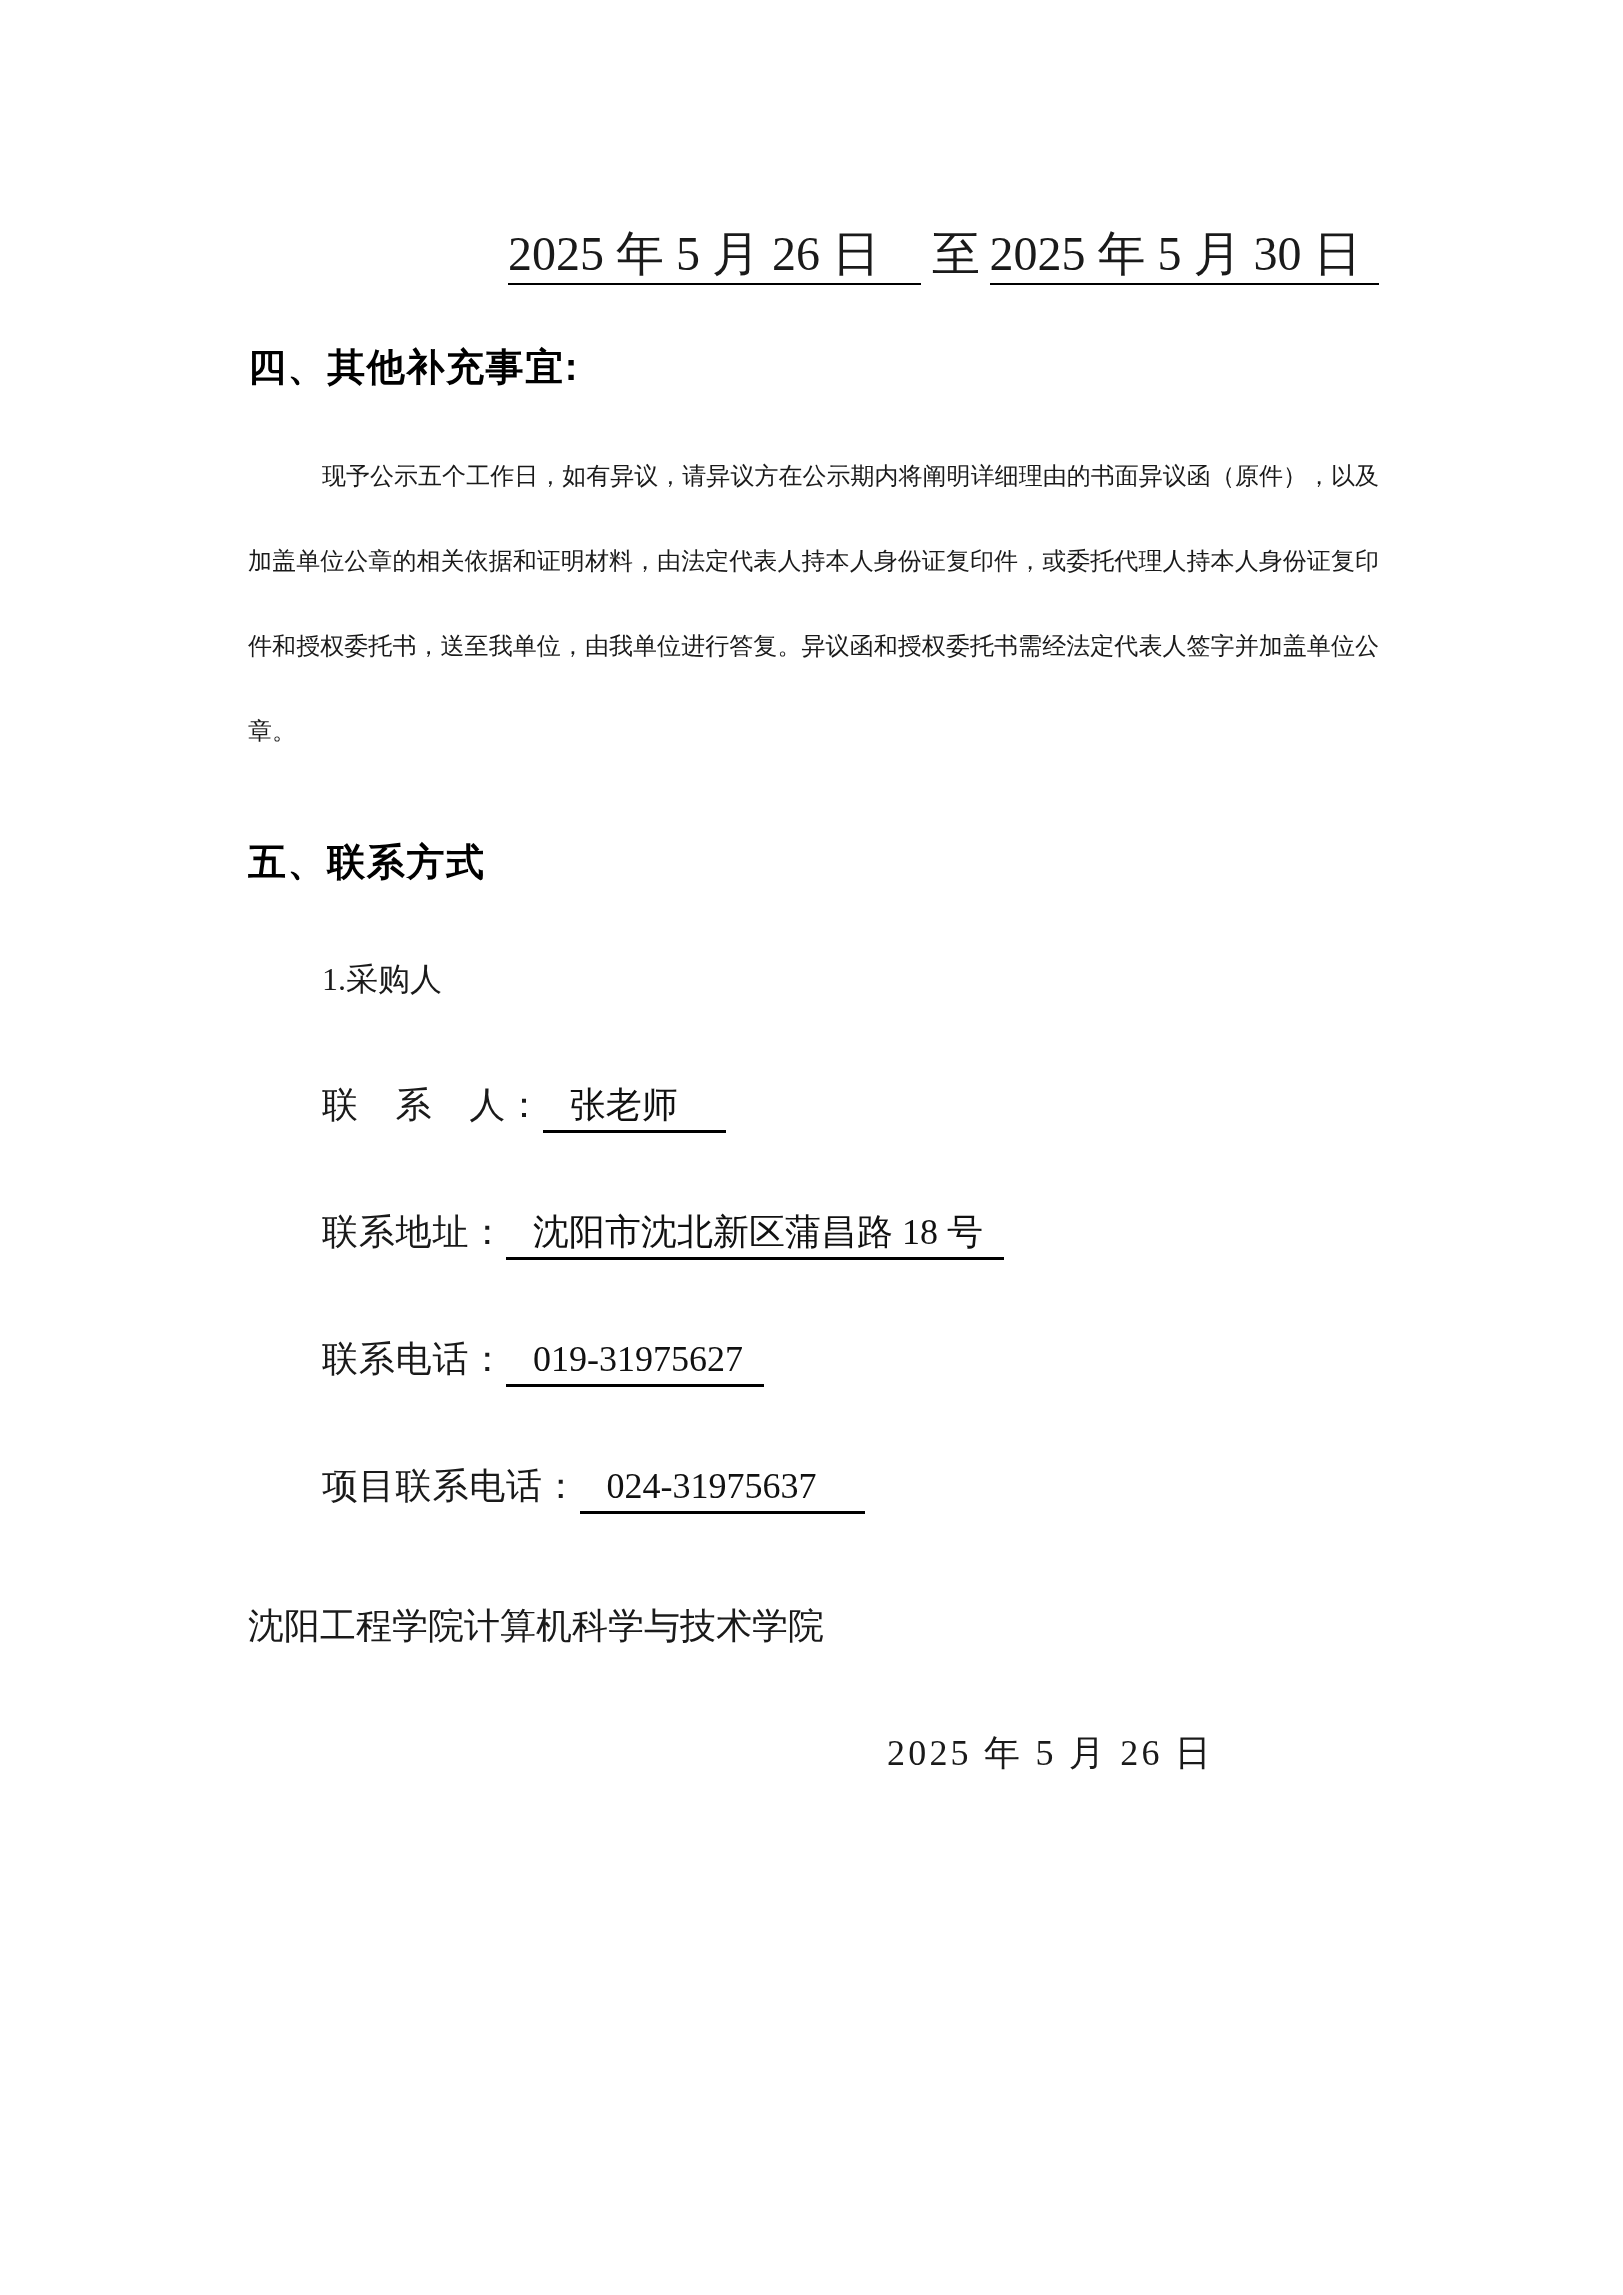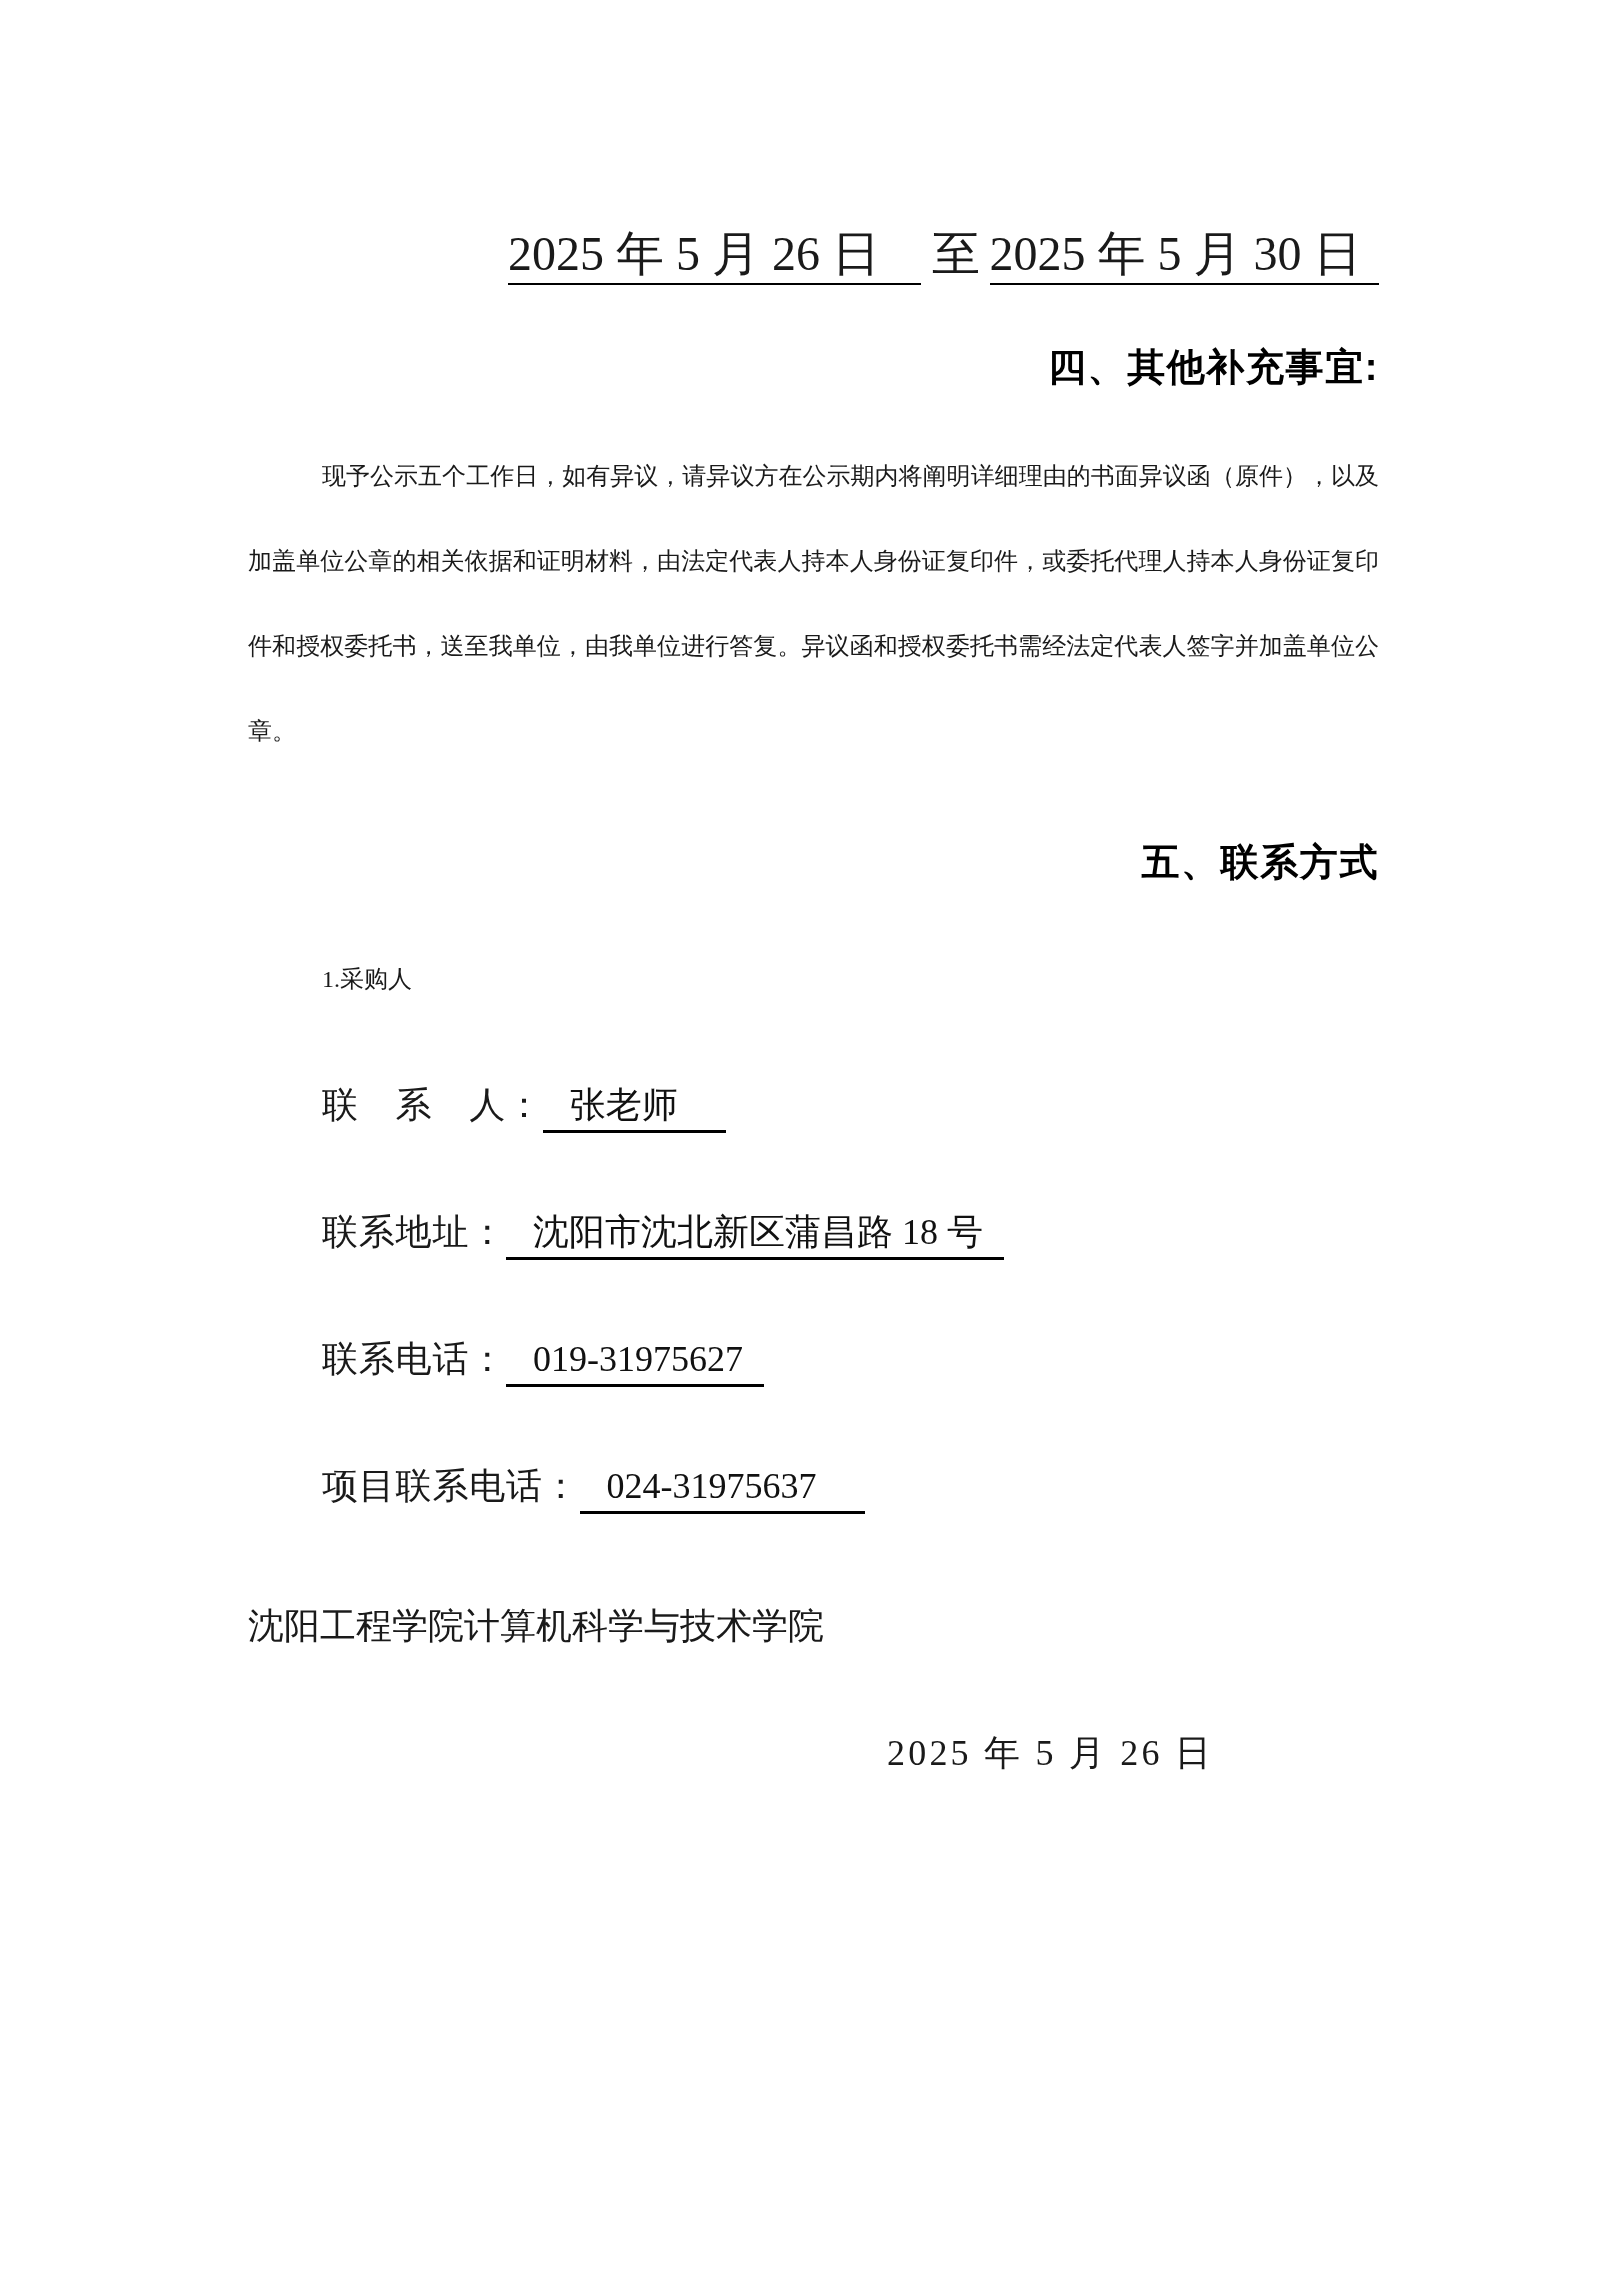--- a/index.html
+++ b/index.html
@@ -42,36 +42,35 @@
   }
   
   .sec-heading {
     margin-top: 62px;
     font-family: "Liberation Sans", "DejaVu Sans", sans-serif;
     font-weight: 700;
     color: #000000;
     font-size: 38px;
     line-height: 52px;
     letter-spacing: 1.6px;
-    text-align: right;
   }
   
   .para {
     margin-top: 41px;
     font-size: 24px;
     line-height: 85px;
     text-indent: 74px;
     text-align: justify;
     text-justify: inter-ideograph;
   }
   
   .subheading {
     margin-top: 67px;
     padding-left: 74px;
-    font-size: 24px;
+    font-size: 32px;
     line-height: 49px;
   }
   .field {
     margin-top: 76px;
     padding-left: 74px;
     font-size: 36px;
     line-height: 51px;
     white-space: nowrap;
   }
   .field .label { letter-spacing: 0.8px; }

